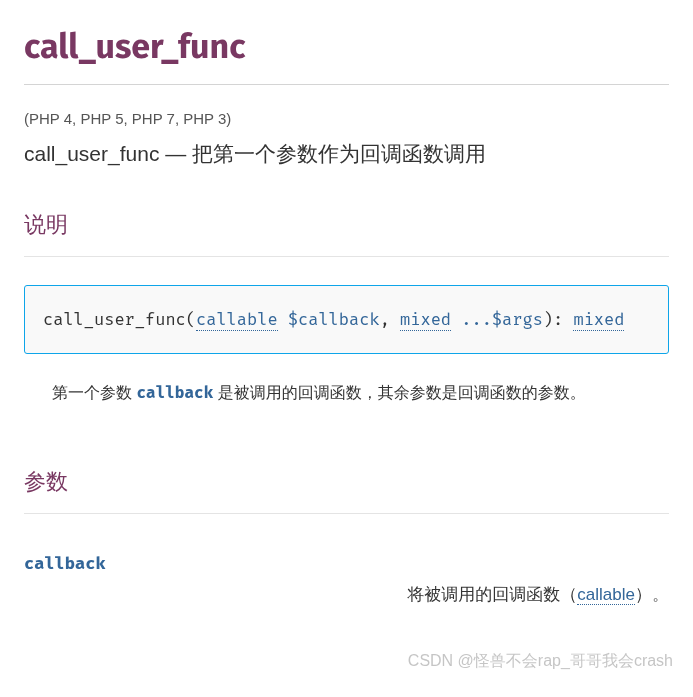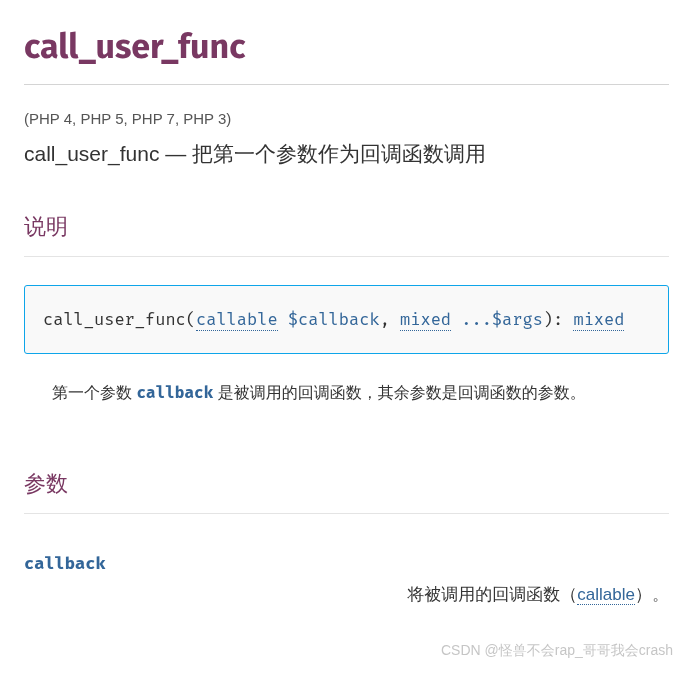--- a/index.html
+++ b/index.html
@@ -36,21 +36,21 @@
     .summary-line {
       font-size: 21px;
       color: #333;
       margin-bottom: 38px;
     }
     h2 {
       color: #793862;
       font-size: 22px;
       font-weight: 400;
       margin-bottom: 12px;
-      font-family: Liberation Sans, sans-serif;
+      font-family: Liberation Mono, monospace;
     }
     .thin-separator {
       border: none;
       border-top: 1px solid #e4e4e4;
       margin: 0 0 28px 0;
     }
     .method-synopsis {
       background: #f9f9f9;
       border: 1px solid #0ea5e9;
       border-radius: 3px;
@@ -96,24 +96,24 @@
       margin-bottom: 26px;
       text-align: right;
     }
     .param-desc .type-link {
       color: #336699;
       border-bottom: 1px dotted #336699;
       cursor: pointer;
     }
     .watermark {
       position: fixed;
-      bottom: 36px;
+      bottom: 23px;
       right: 20px;
       color: rgba(150, 150, 150, 0.55);
-      font-size: 14px;
+      font-size: 16px;
       pointer-events: none;
     }
   </style>
 </head>
 <body>
 
 <h1>call_user_func</h1>
 <hr class="separator">
 
 <p class="version-info">(PHP 4, PHP 5, PHP 7, PHP 3)</p>

